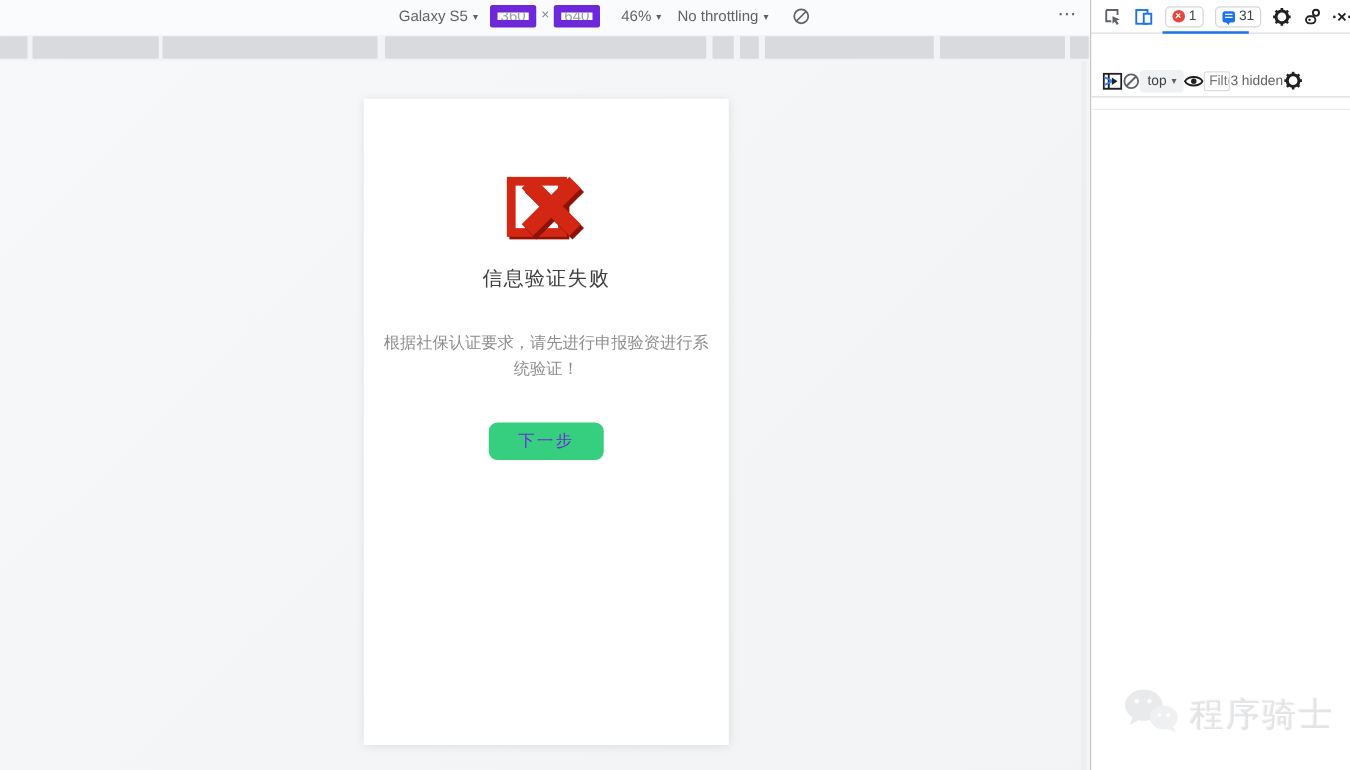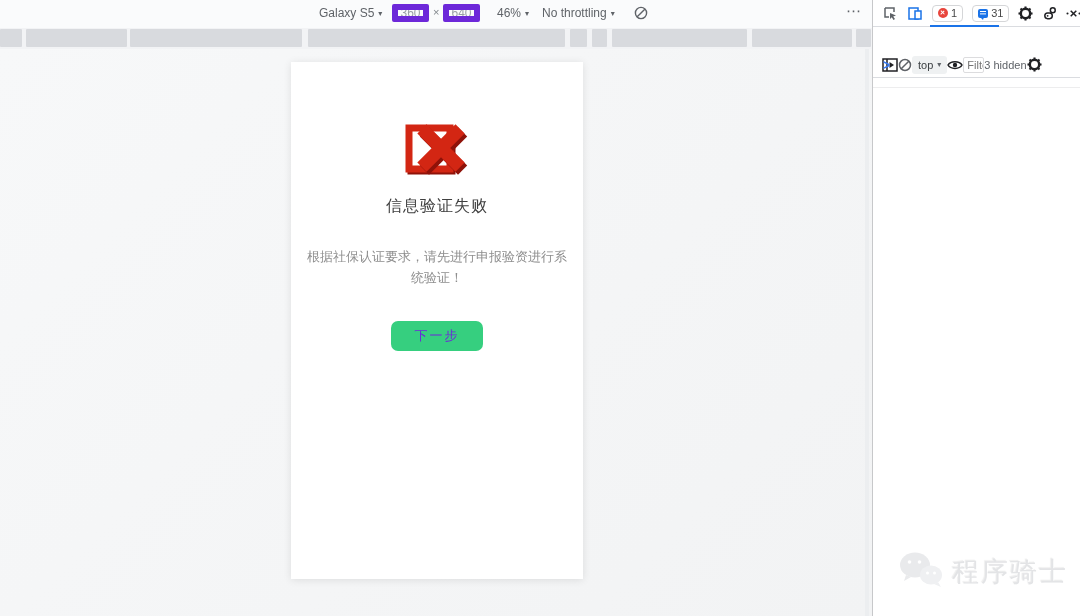--- a/index.html
+++ b/index.html
@@ -20,21 +20,21 @@
   .rotate-icon { position:absolute; top:6px; }
   .more-dots { position:absolute; top:2px; font-size:15px; color:#5f6368; letter-spacing:1px; }
 
   .media-strip { position:absolute; left:0; top:28px; width:872px; height:21px; background:#f2f3f5; }
   .media-strip .seg { position:absolute; top:1px; height:18px; background:#d8dade; border-radius:1px; }
 
   .viewport-bg { position:absolute; left:0; top:49px; width:872px; height:567px;
     background:linear-gradient(135deg,#f7f8f9 0%,#f4f5f6 60%,#f2f3f4 100%); }
   .page-scrollbar { position:absolute; right:3px; top:0; width:4px; height:567px; background:#eceef0; }
 
-  .card { position:absolute; left:291px; top:13px; width:292px; height:517px; background:#ffffff;
+  .card { position:absolute; left:291px; top:30px; width:292px; height:517px; background:#ffffff;
     box-shadow:0 1px 8px rgba(0,0,0,0.10); text-align:center; }
   .fail-icon-wrap { margin-top:51px; height:64px; }
   .card-title { margin-top:19px; font-size:16px; font-weight:400; color:#404040; letter-spacing:1px; }
   .card-message { margin:29px auto 0; width:262px; font-size:13px; color:#8e8e8e; line-height:21px; }
   .next-btn { margin-top:33px; width:92px; height:30px; border:none; border-radius:7px;
     background:#36cf7f; color:#6d28d9; font-size:13px; cursor:pointer;
     font-family:"Liberation Sans", sans-serif; letter-spacing:2px; }
 
   
   .devtools { position:absolute; left:872px; top:0; width:208px; height:616px;

